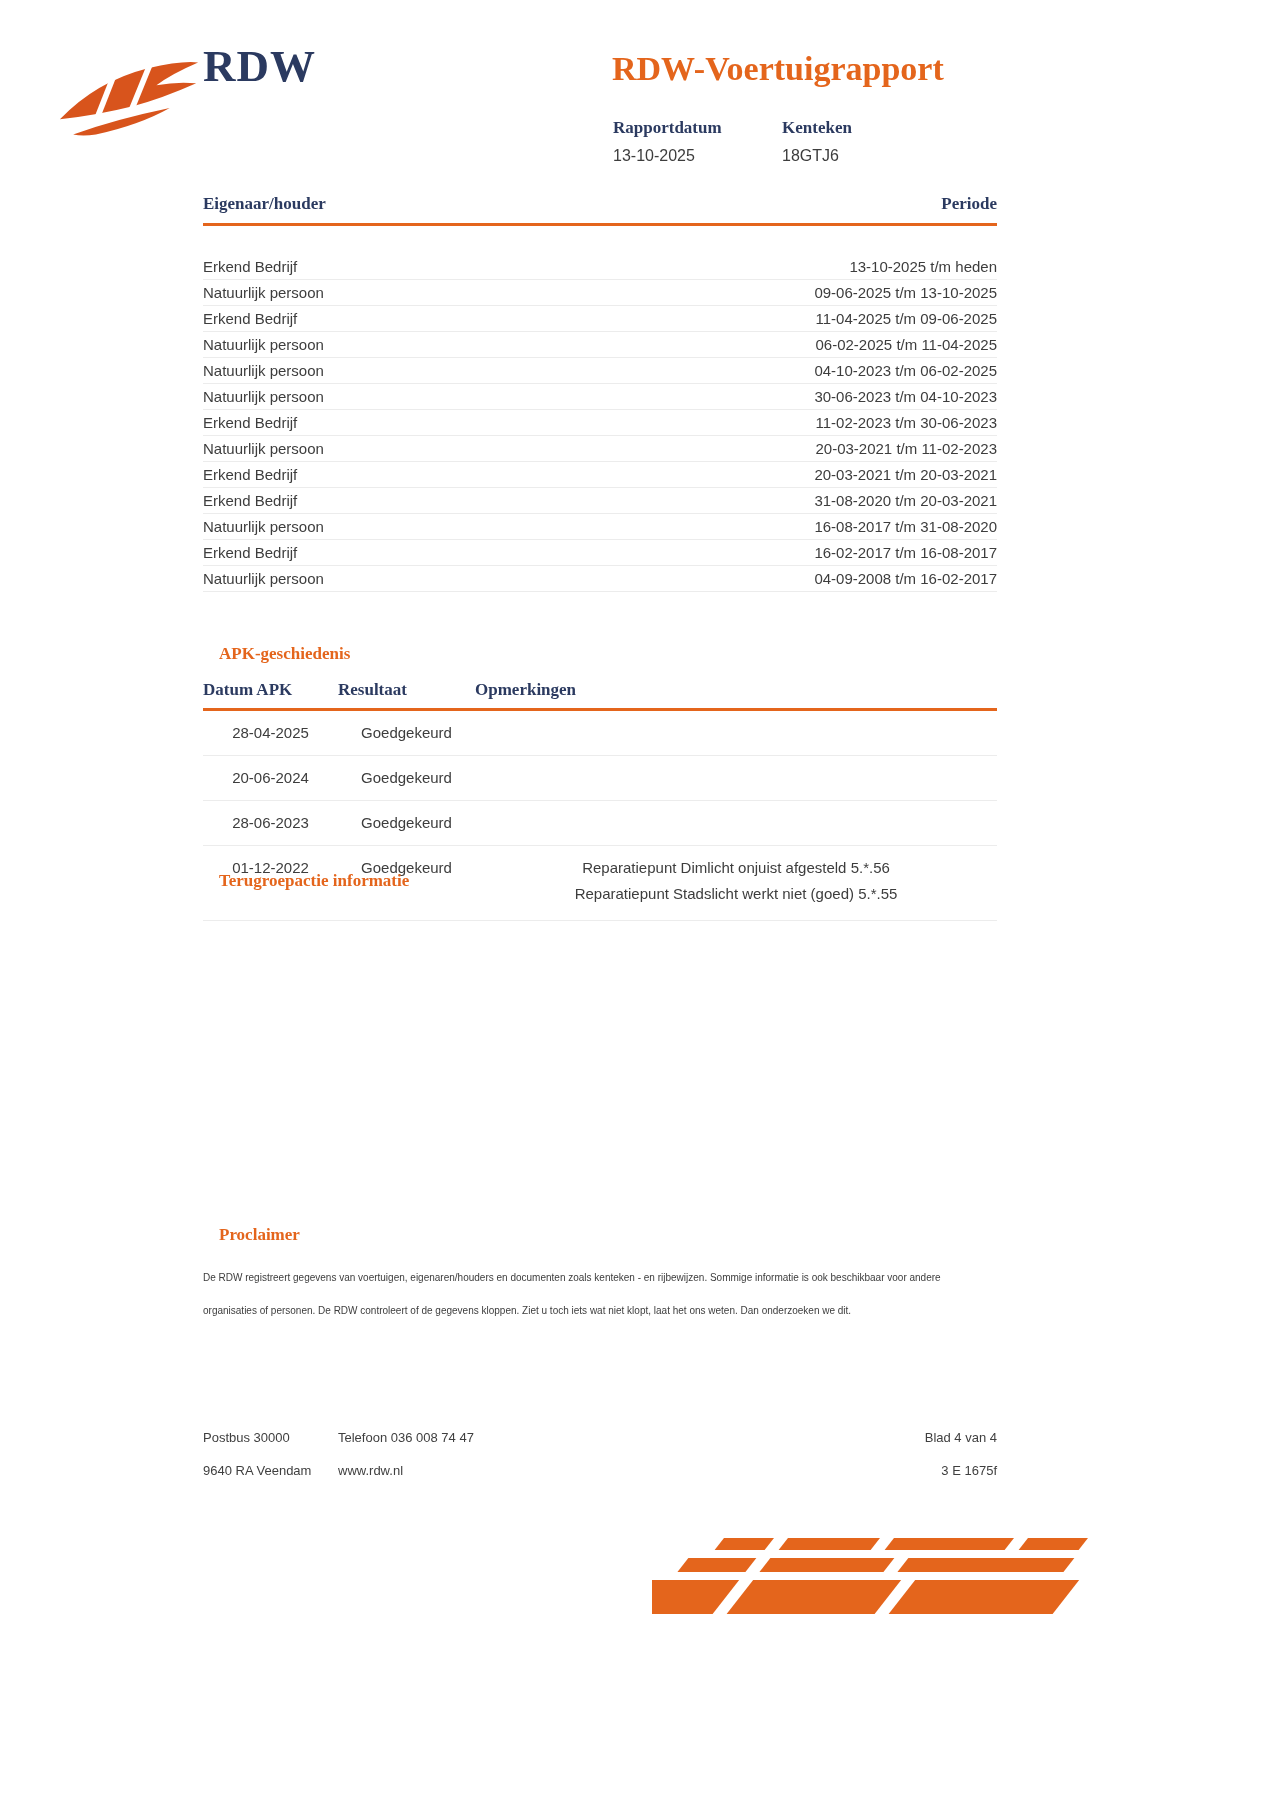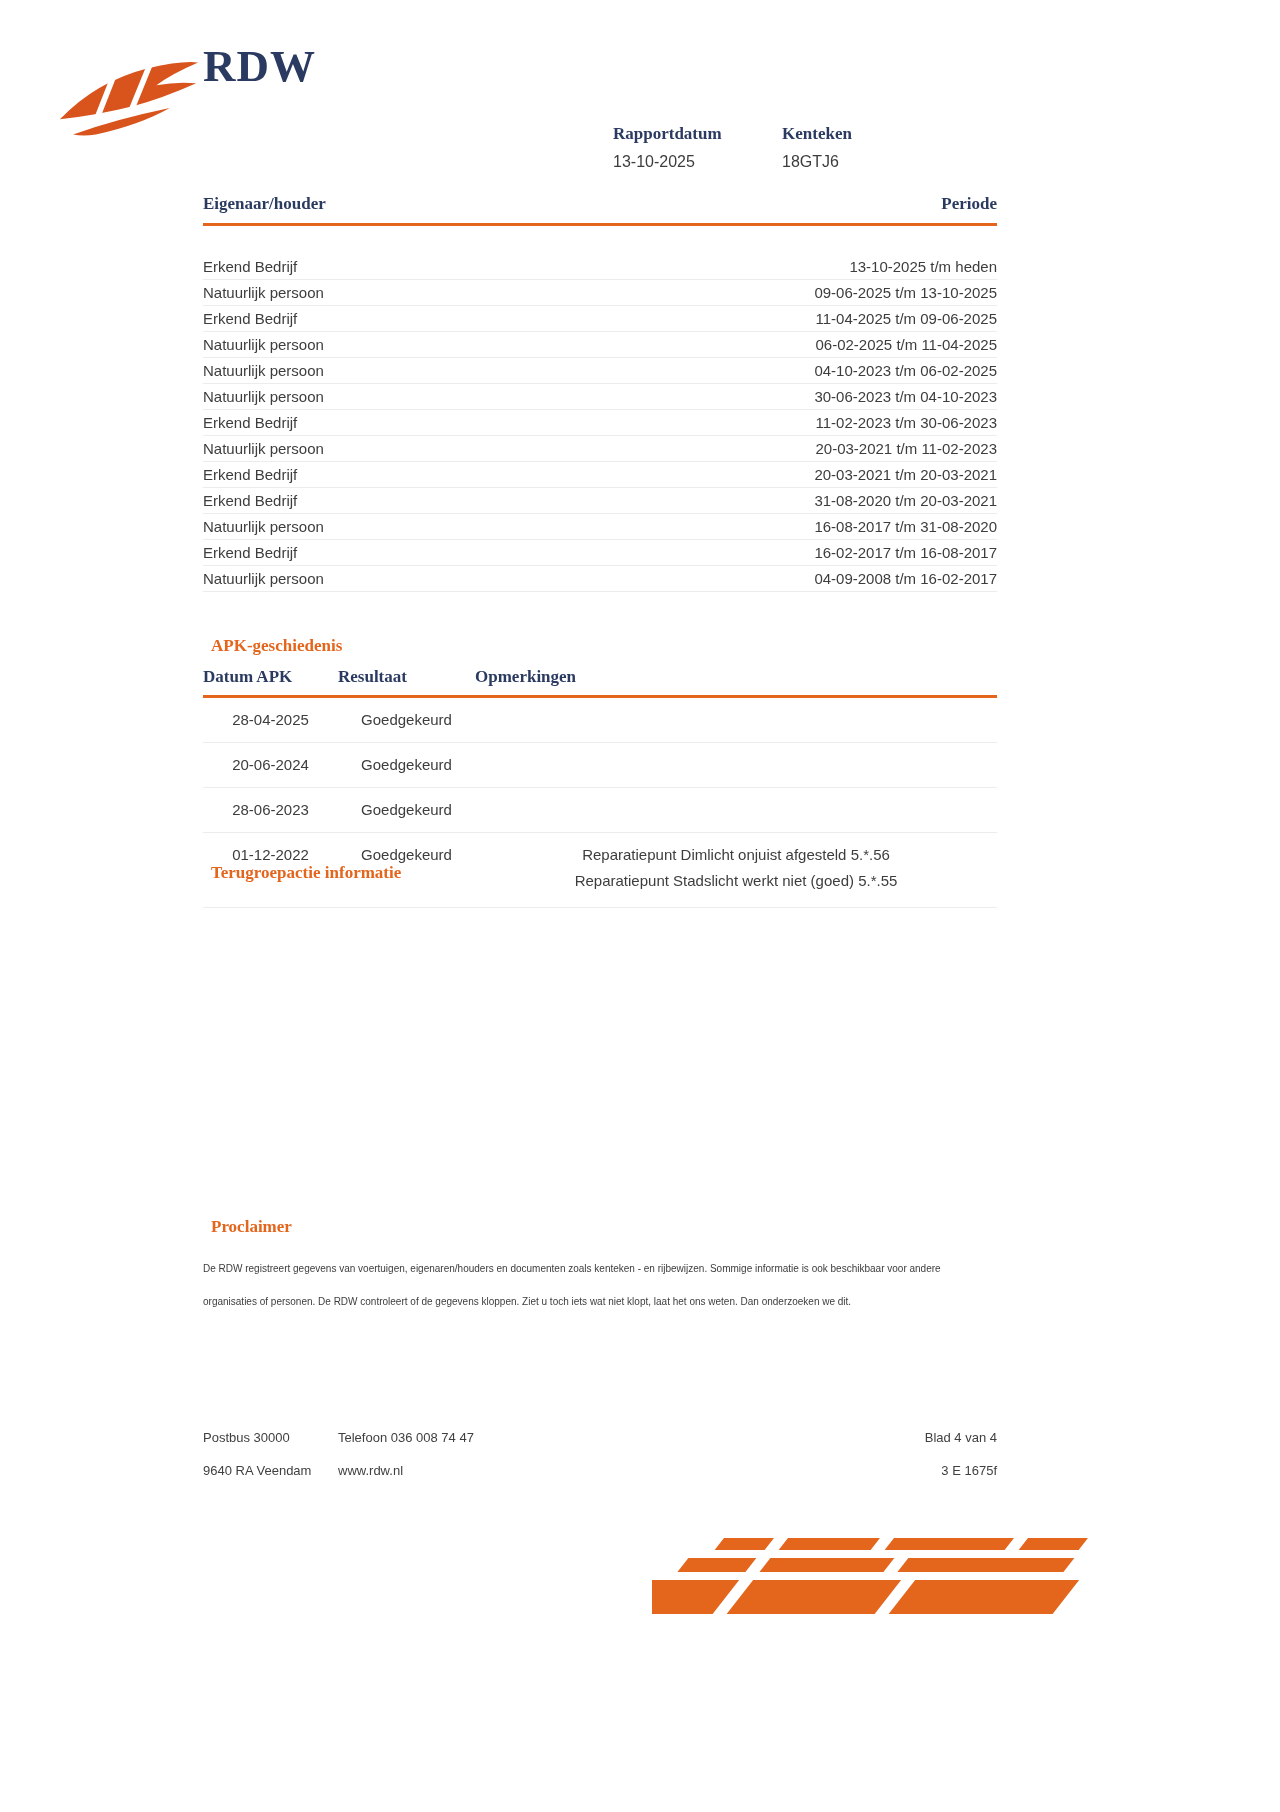--- a/index.html
+++ b/index.html
@@ -21,21 +21,21 @@
   .logo-text{
     position:absolute;left:203px;top:44px;
     font-family:"Liberation Serif",serif;font-weight:bold;font-size:45px;
     color:var(--blue);letter-spacing:1px;line-height:1;
   }
   .doc-title{
     position:absolute;left:612px;top:50px;margin:0;
     font-family:"Liberation Serif",serif;font-weight:bold;font-size:34px;
     color:var(--orange);line-height:1.1;
   }
-  .meta{position:absolute;left:613px;top:118px;display:flex;margin-top:6px;}
+  .meta{position:absolute;left:613px;top:118px;display:flex;}
   .meta-col{width:169px;}
   .meta-label{font-family:"Liberation Serif",serif;font-weight:bold;font-size:17px;color:var(--blue);}
   .meta-value{font-size:16px;color:var(--text);margin-top:9px;}
 
   
   .owners{position:absolute;left:203px;top:194px;width:794px;}
   .section-head{
     display:flex;justify-content:space-between;align-items:flex-end;
     font-family:"Liberation Serif",serif;font-weight:bold;font-size:17px;color:var(--blue);
     padding-bottom:9px;border-bottom:3px solid var(--orange);
@@ -44,21 +44,21 @@
   .owner-row{
     display:flex;justify-content:space-between;
     font-size:15px;line-height:18px;color:var(--text);
     padding:3.5px 0;border-bottom:1px solid var(--rule);
   }
 
   
   .apk{position:absolute;left:203px;top:628px;width:794px;}
   .orange-heading{
     font-family:"Liberation Serif",serif;font-weight:bold;font-size:17px;
-    color:var(--orange);margin:8px;
+    color:var(--orange);margin:16px;
   }
   .apk-head{
     display:grid;grid-template-columns:135px 137px 1fr;
     margin-top:11px;padding-bottom:8px;border-bottom:3px solid var(--orange);
     font-family:"Liberation Serif",serif;font-weight:bold;font-size:17px;color:var(--blue);
   }
   .apk-row{
     display:grid;grid-template-columns:135px 137px 1fr;
     font-size:15px;line-height:18px;color:var(--text);
     padding:13px 0;border-bottom:1px solid var(--rule);text-align:center;
@@ -92,20 +92,21 @@
       <path fill="currentColor" d="M2 70 Q40 30 95 16 Q130 8 148 10 Q120 22 104 34 Q126 30 146 32 Q110 48 80 56 Q40 66 2 70 Z"></path>
       <g stroke="#ffffff" stroke-width="6">
         <line x1="62" y1="16" x2="40" y2="72"></line>
         <line x1="98" y1="10" x2="76" y2="64"></line>
       </g>
       <path fill="currentColor" d="M16 86 Q60 70 118 58 Q86 76 40 86 Q26 88 16 86 Z"></path>
     </svg>
   </div>
   <div class="logo-text">RDW</div>
 
+  <h1 class="doc-title">RDW-Voertuigrapport</h1>
   <div class="meta">
     <div class="meta-col">
       <div class="meta-label">Rapportdatum</div>
       <div class="meta-value">13-10-2025</div>
     </div>
     <div class="meta-col">
       <div class="meta-label">Kenteken</div>
       <div class="meta-value">18GTJ6</div>
     </div>
   </div>

